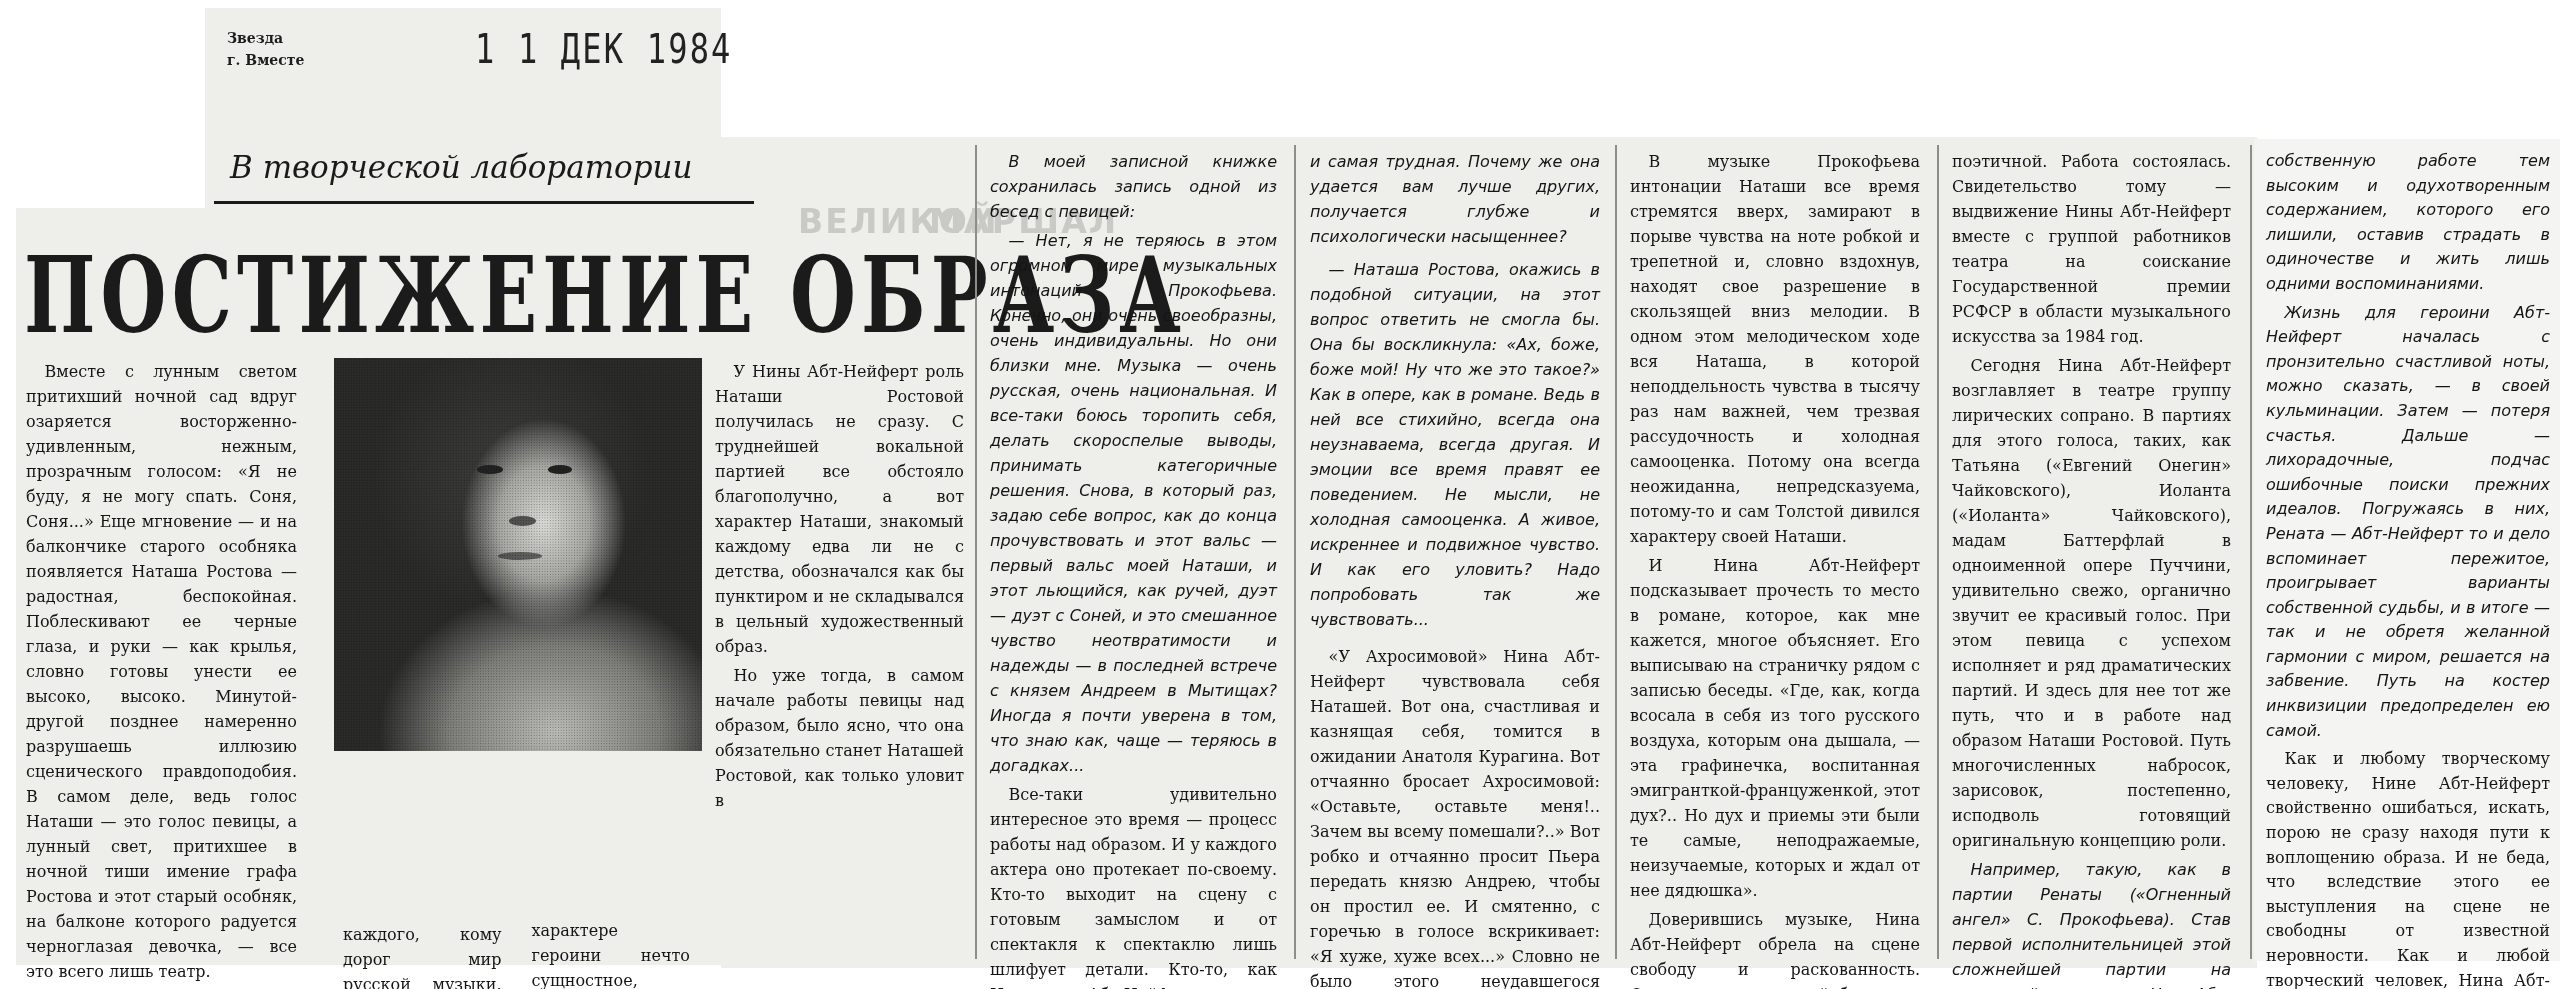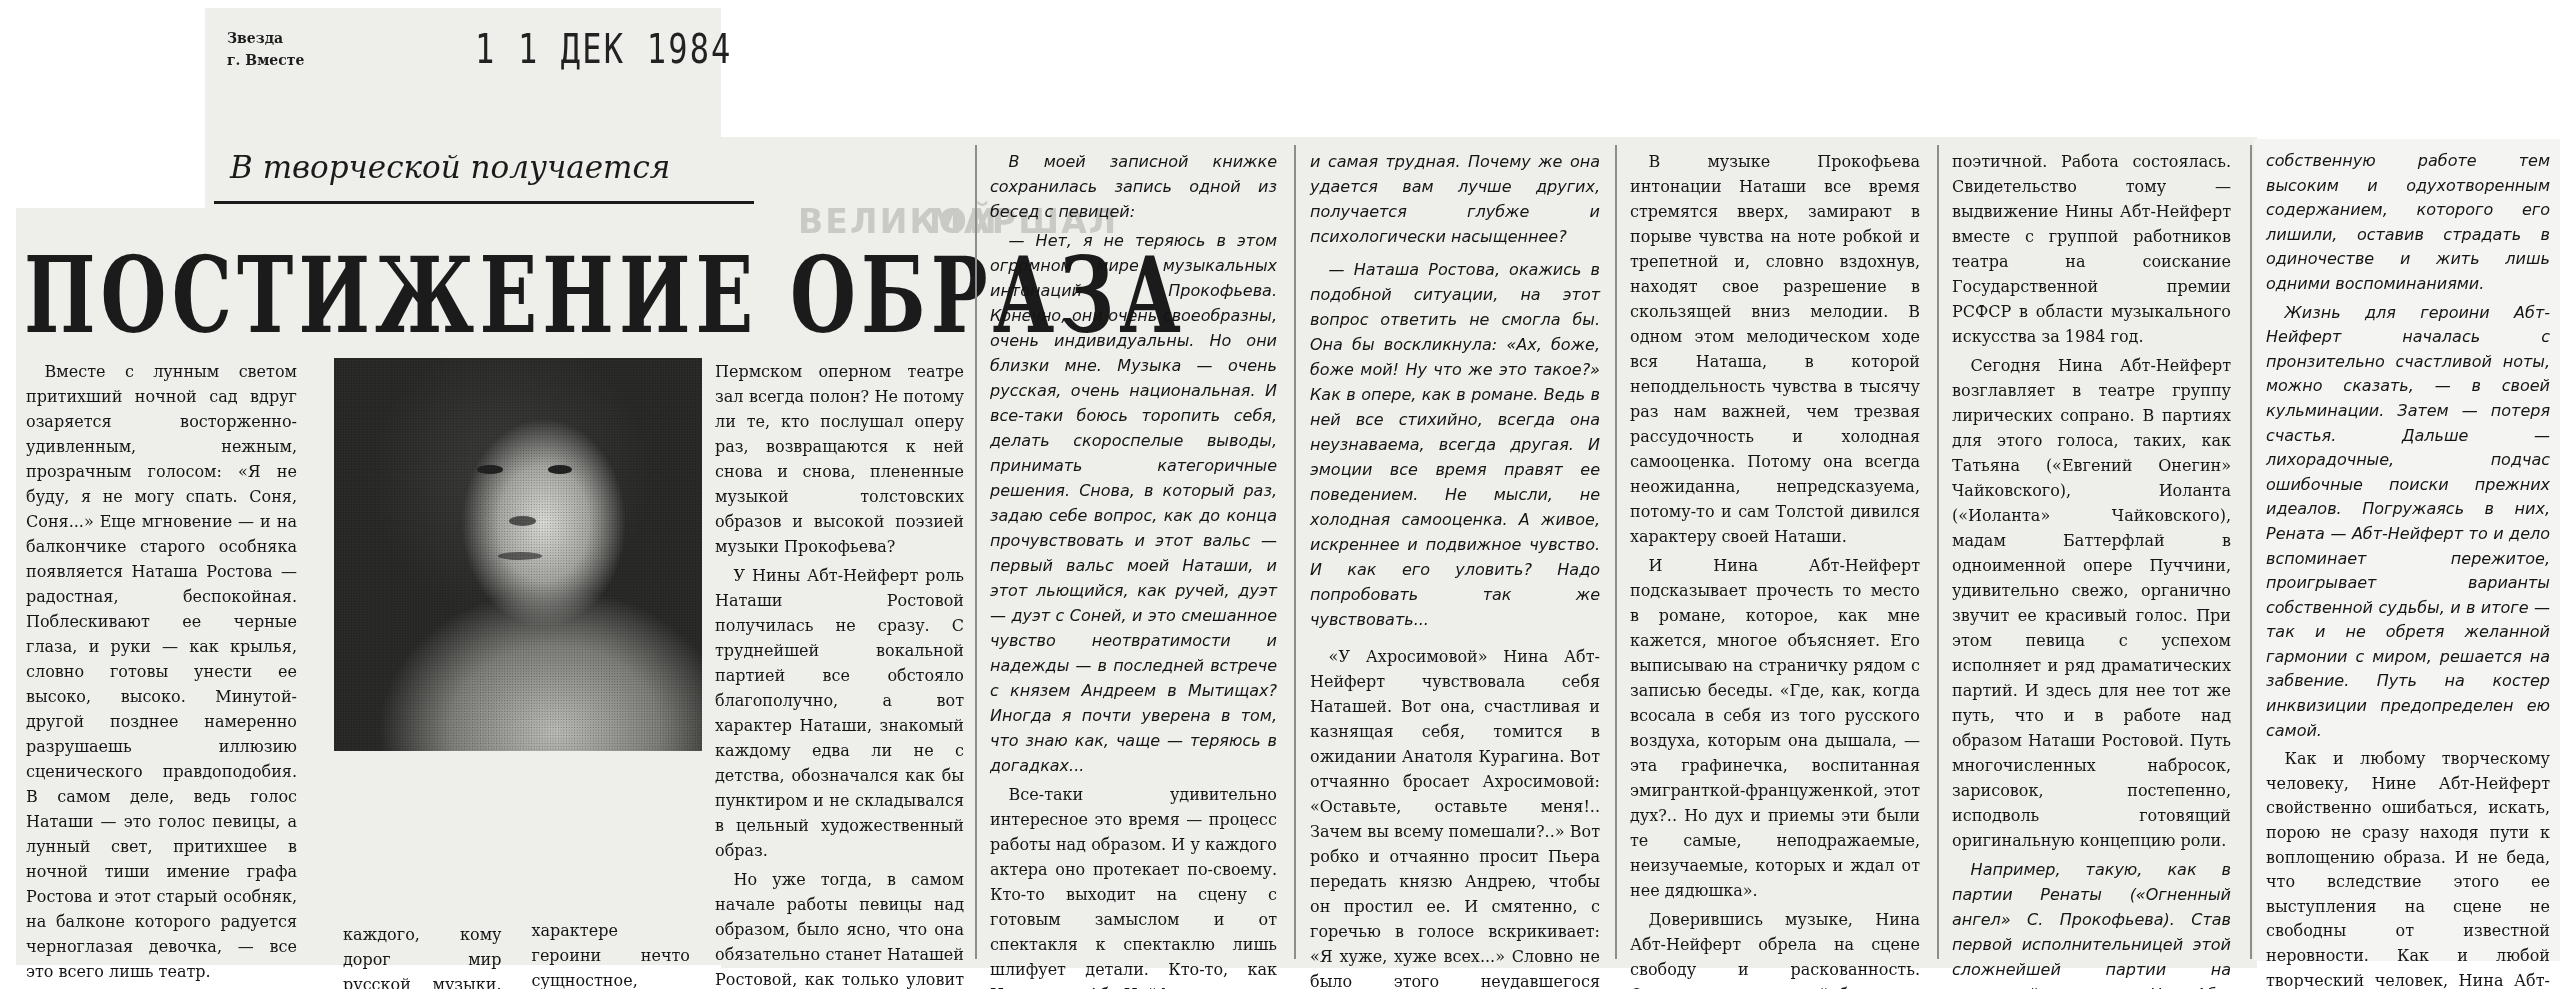--- a/index.html
+++ b/index.html
@@ -75,38 +75,37 @@
 
 <div class="ghost" style="left:798px;top:202px;font-size:33px;text-align:right;">ВЕЛИКОЙ</div>
 <div class="ghost" style="left:885px;top:202px;font-size:33px;left:929px;">МАРШАЛ</div>
 
 <div id="paper-name">
   <div>Звезда</div>
   <div>г. Вместе</div>
 </div>
 <div id="stamp-date">1 1 ДЕК 1984</div>
 
-<div id="rubric">В творческой получается</div>
+<div id="rubric">В творческой лаборатории</div>
 <div id="rubric-rule"></div>
 <div id="headline">ПОСТИЖЕНИЕ ОБРАЗА</div>
 
 <div class="col" id="col-1">
   <p>Вместе с лунным светом притихший ночной сад вдруг озаряется восторженно-удивленным, нежным, прозрачным голосом: «Я не буду, я не могу спать. Соня, Соня...» Еще мгновение — и на балкончике старого особняка появляется Наташа Ростова — радостная, беспокойная. Поблескивают ее черные глаза, и руки — как крылья, словно готовы унести ее высоко, высоко. Минутой-другой позднее намеренно разрушаешь иллюзию сценического правдоподобия. В самом деле, ведь голос Наташи — это голос певицы, а лунный свет, притихшее в ночной тиши имение графа Ростова и этот старый особняк, на балконе которого радуется черноглазая девочка, — все это всего лишь театр.</p>
   <p>Но, собственно, почему «всего лишь»? Этому голосу веришь, этот театр, соединивший великие имена Толстого и Прокофьева, — пленяет высокой правдой духа, являя открытие — творческое для</p>
 </div>
 
 <div id="photo">
   <div class="feat" style="left:143px;top:107px;width:26px;height:8.7px;"></div>
   <div class="feat" style="left:214px;top:107px;width:24px;height:8.7px;"></div>
   <div class="feat" style="left:175px;top:158px;width:27px;height:9.8px;opacity:.7"></div>
   <div class="feat" style="left:164px;top:194px;width:44px;height:7.7px;opacity:.6"></div>
 </div>
 
 <div class="col" id="col-2">
-  <p class="noindent">Пермском оперном театре зал всегда полон? Не потому ли те, кто послушал оперу раз, возвращаются к ней снова и снова, плененные музыкой толстовских образов и высокой поэзией музыки Прокофьева?</p>
   <p>У Нины Абт-Нейферт роль Наташи Ростовой получилась не сразу. С труднейшей вокальной партией все обстояло благополучно, а вот характер Наташи, знакомый каждому едва ли не с детства, обозначался как бы пунктиром и не складывался в цельный художественный образ.</p>
   <p>Но уже тогда, в самом начале работы певицы над образом, было ясно, что она обязательно станет Наташей Ростовой, как только уловит в</p>
 </div>
 <div class="col" id="col-2b" style="column-count:2;column-gap:22px;">
   <p class="noindent">каждого, кому дорог мир русской музыки. Не потому ли на опере «Война и мир» в</p>
   <p class="noindent">характере героини нечто сущностное, являющее тайну ее внутреннего мира.</p>
 </div>
 
 <div class="rule-v" style="left:975px;top:145px;height:814px;"></div>
 

